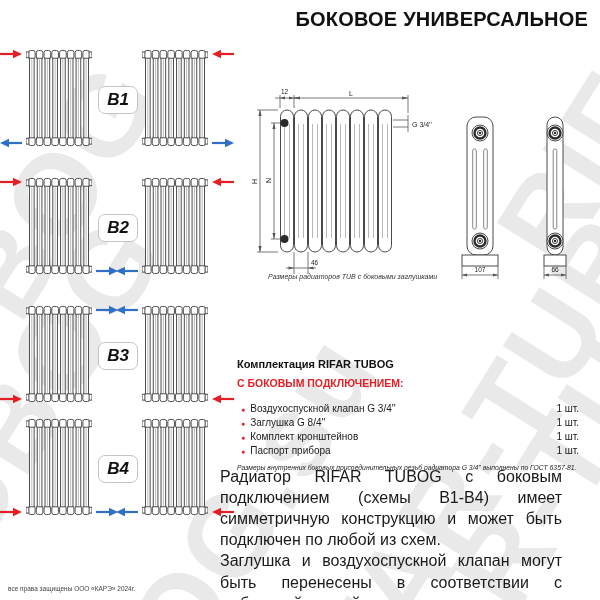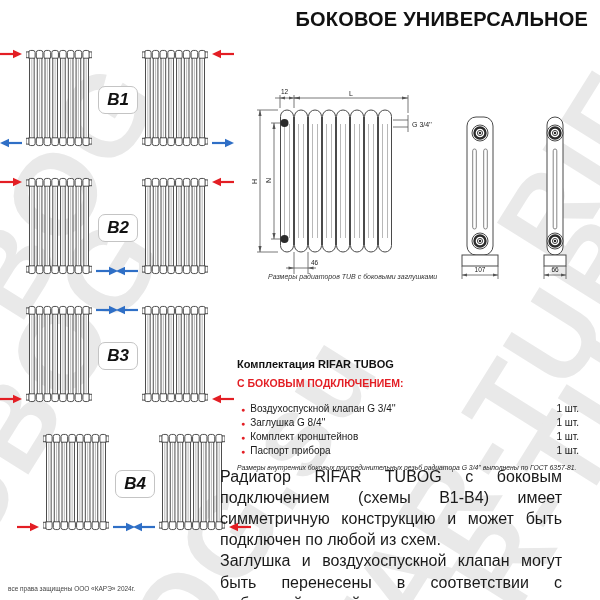--- a/index.html
+++ b/index.html
@@ -346,21 +346,21 @@
             </svg></div>
           <div class="arrow" style="left: 115px; top: 2px;"><svg width="24" height="12" viewBox="0 0 24 12">
               <line x1="23" y1="6" x2="8" y2="6" stroke="#2f6fc6" stroke-width="2.2"></line>
               <polygon points="1,6 10,1.8 10,10.2" fill="#2f6fc6"></polygon>
             </svg></div>
           <div class="arrow" style="left: 211px; top: 91px;"><svg width="24" height="12" viewBox="0 0 24 12">
               <line x1="23" y1="6" x2="8" y2="6" stroke="#e31e24" stroke-width="2.2"></line>
               <polygon points="1,6 10,1.8 10,10.2" fill="#e31e24"></polygon>
             </svg></div>
         </div>
-        <div class="scheme-row" style="top: 384px; margin-left: 17px;">
+        <div class="scheme-row" style="top: 369px;">
           <div class="radiator" style="left: 26px;"><svg viewBox="0 0 68 104" width="66" height="104">
               <rect class="rl" x="2.6" y="3" width="6.8" height="9" rx="2.2"></rect>
               <rect class="rl" x="2.6" y="92" width="6.8" height="9" rx="2.2"></rect>
               <rect class="rl" x="3.6" y="11" width="4.8" height="82"></rect>
               <line class="rl2" x1="6" y1="12" x2="6" y2="92"></line>
               <rect class="rl" x="10.6" y="3" width="6.8" height="9" rx="2.2"></rect>
               <rect class="rl" x="10.6" y="92" width="6.8" height="9" rx="2.2"></rect>
               <rect class="rl" x="11.6" y="11" width="4.8" height="82"></rect>
               <line class="rl2" x1="14" y1="12" x2="14" y2="92"></line>
               <rect class="rl" x="18.6" y="3" width="6.8" height="9" rx="2.2"></rect>

